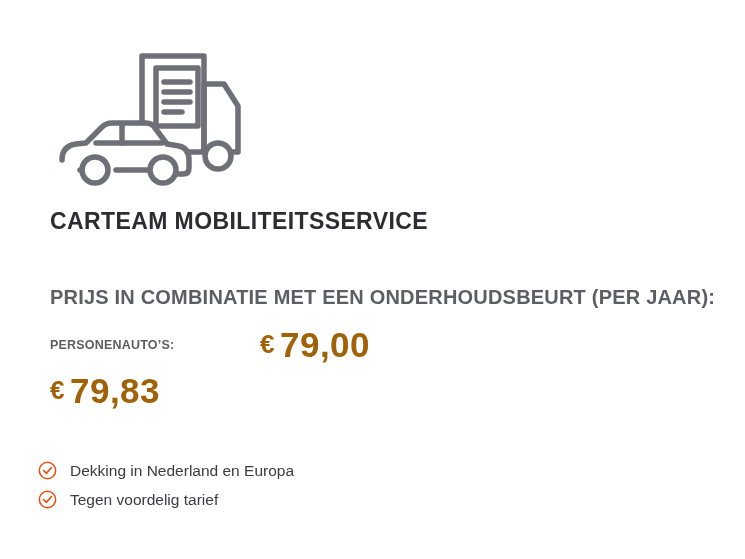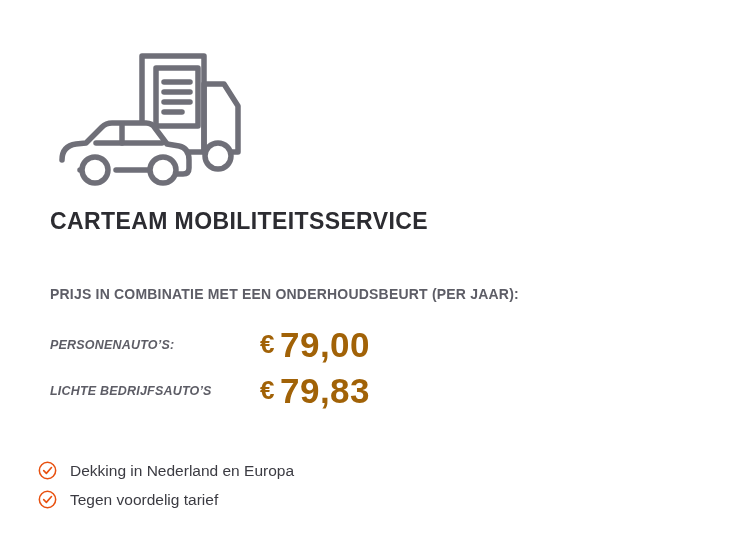--- a/index.html
+++ b/index.html
@@ -42,21 +42,21 @@
     color: #2c2c31;
     text-transform: uppercase;
     white-space: nowrap;
   }
 
   
   .price-heading {
     position: absolute;
     left: 50px;
     top: 286px;
-    font-size: 14px;
+    font-size: 20px;
     font-weight: bold;
     letter-spacing: 0.2px;
     color: #5d5d66;
     text-transform: uppercase;
     white-space: nowrap;
   }
   .price-rows {
     position: absolute;
     left: 50px;
     top: 322px;
@@ -68,21 +68,20 @@
     height: 46px;
   }
   .price-label {
     width: 210px;
     font-size: 12.5px;
     font-weight: bold;
     letter-spacing: 0.2px;
     color: #5d5d66;
     text-transform: uppercase;
     white-space: nowrap;
-    font-style: italic;
   }
   .price-value {
     font-size: 35px;
     font-weight: bold;
     color: #a16207;
     letter-spacing: 0.5px;
     white-space: nowrap;
   }
   .price-value .cur {
     font-size: 26px;
@@ -156,21 +155,20 @@
   <div class="price-rows">
 
     <div class="price-row">
       <div class="price-label">PERSONENAUTO’S:</div>
       <div class="price-value">
         <span class="cur">€</span><span>79,00</span>
       </div>
     </div>
 
     <div class="price-row">
-      <div class="price-label">LICHTE BEDRIJFSAUTO’S</div>
       <div class="price-value">
         <span class="cur">€</span><span>79,83</span>
       </div>
     </div>
 
   </div>
 
   <div class="features">
 
     <div class="feature">

